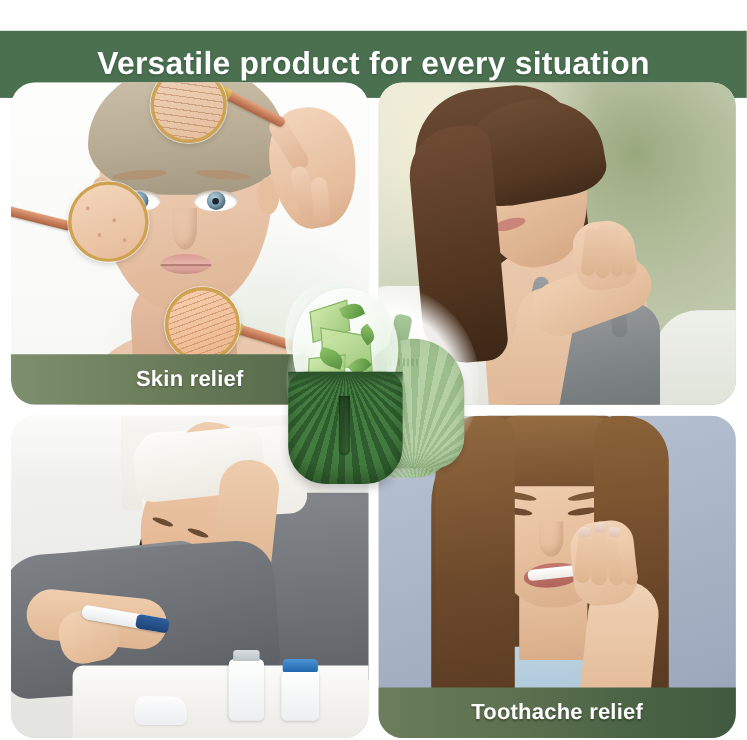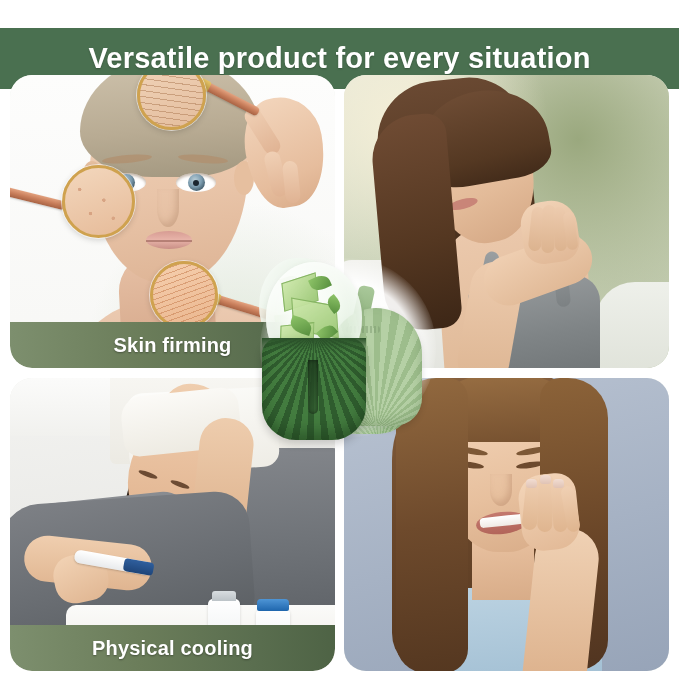--- a/index.html
+++ b/index.html
@@ -899,21 +899,21 @@
         <div class="mag m2"></div>
         <div class="mag m3"></div>
         <div class="ice-corner">
           <div class="leaf icl1"></div>
           <div class="leaf icl2"></div>
           <div class="leaf icl3"></div>
           <div class="leaf icl4"></div>
         </div>
       </div>
       <div class="caption light">
-        <span class="caption-text">Skin firming</span>
+        <span class="caption-text">Skin relief</span>
       </div>
     </div>
 
     <div class="card tr">
       <div class="photo">
         <div class="shoulder-bg"></div>
         <div class="sofa"></div>
         <div class="sofa2"></div>
         <div class="sp-hair-back"></div>
         <div class="sp-torso"></div>
@@ -964,23 +964,20 @@
         <div class="table"></div>
         <div class="tissues"></div>
         <div class="bottle b1">
             <div class="cap"></div>
           </div>
         <div class="bottle b2">
             <div class="cap"></div>
           </div>
         <div class="roller-corner"></div>
       </div>
-      <div class="caption light">
-        <span class="caption-text">Physical cooling</span>
-      </div>
     </div>
 
     <div class="card br">
       <div class="photo">
         <div class="tooth-bg"></div>
         <div class="th-hair-back"></div>
         <div class="th-shirt"></div>
         <div class="th-neck"></div>
         <div class="th-head"></div>
         <div class="th-hair-top"></div>
@@ -998,20 +995,23 @@
         <div class="th-hand"></div>
         <div class="th-finger thf1"></div>
         <div class="th-finger thf2"></div>
         <div class="th-finger thf3"></div>
         <div class="th-finger thf4"></div>
         <div class="th-nail thn1"></div>
         <div class="th-nail thn2"></div>
         <div class="th-nail thn3"></div>
         <div class="th-roller-corner"></div>
       </div>
+      <div class="caption">
+        <span class="caption-text">Toothache relief</span>
+      </div>
     </div>
 
   </div>
 
   <div class="product">
     <div class="halo"></div>
     <div class="tab-light"></div>
     <div class="roller-light"></div>
     <div class="ice-dome">
       <div class="slice s1"></div>

